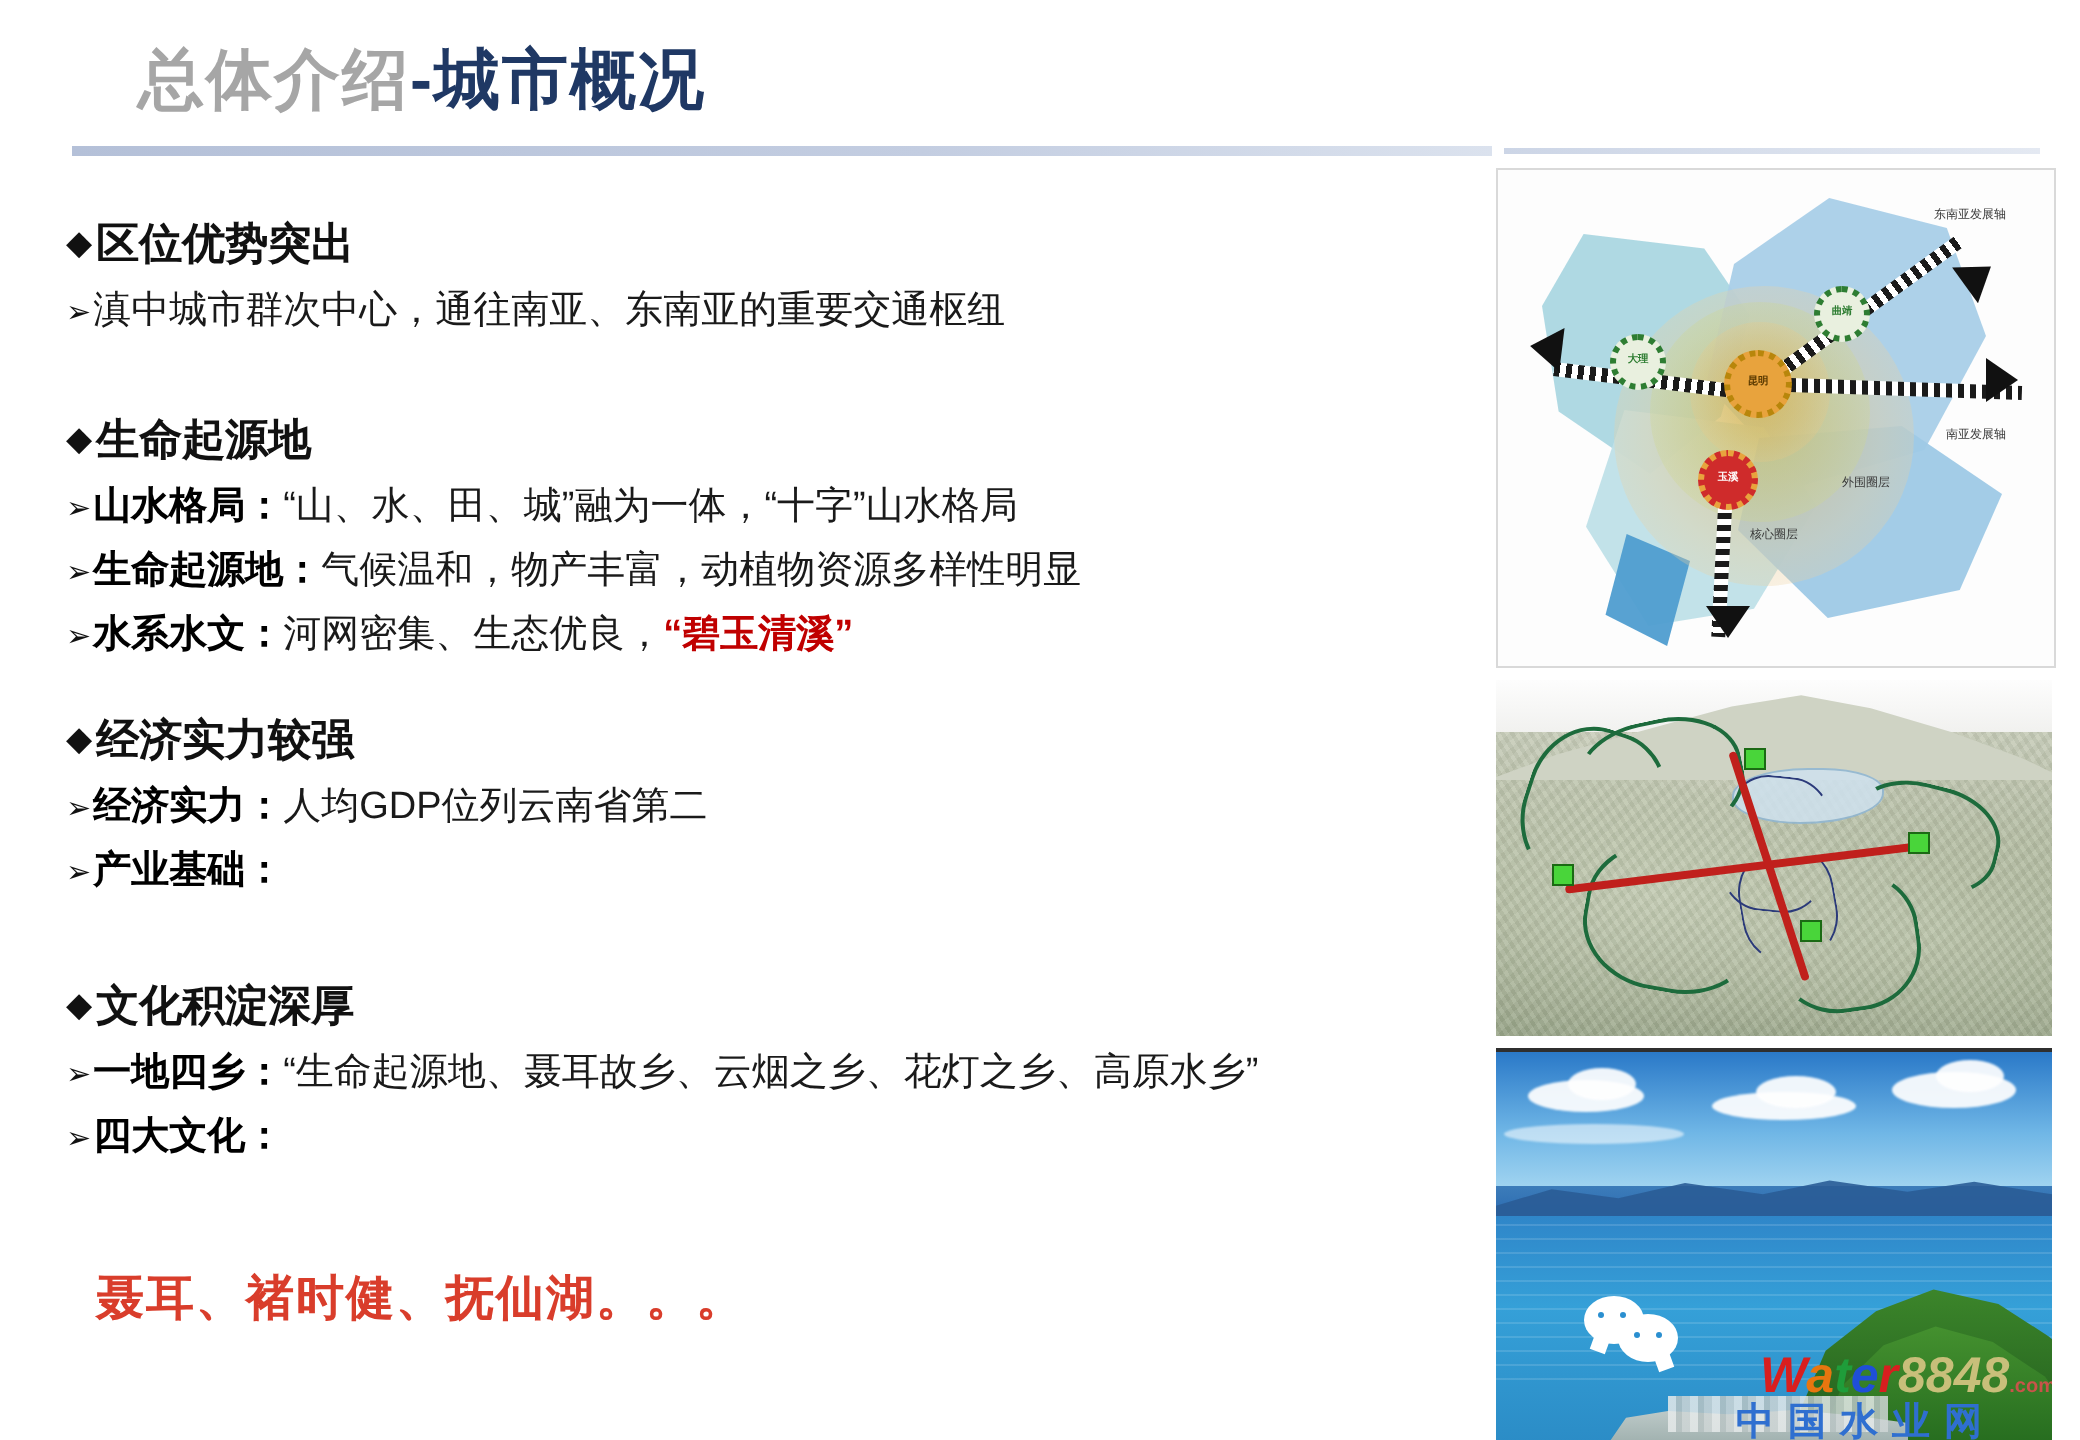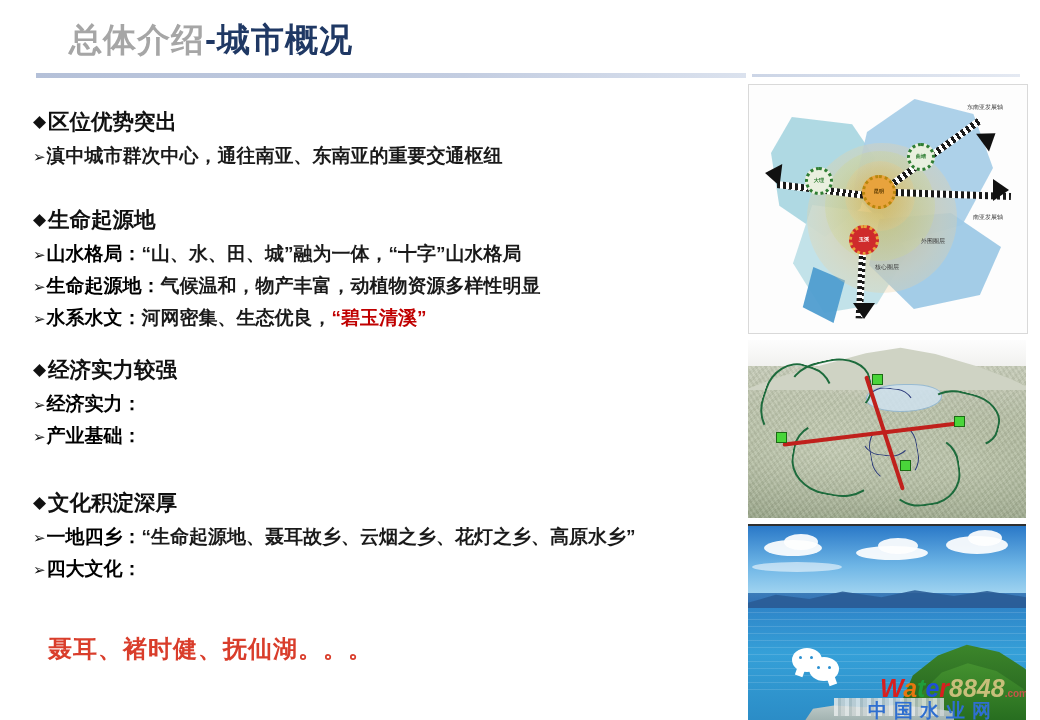--- a/index.html
+++ b/index.html
@@ -36,21 +36,21 @@
     font-size:21.5px;font-weight:bold;color:#111;
     line-height:30px;white-space:nowrap;display:flex;align-items:center;
   }
   .dia{font-size:17px;margin-right:2px;line-height:30px;}
   .g-item{
     font-size:19px;color:#1a1a1a;line-height:31px;white-space:nowrap;
     display:flex;align-items:baseline;
   }
   .arw{font-size:15px;margin-right:1px;color:#111;}
   .lbl{font-weight:bold;color:#000;}
-  .txt{font-weight:bold;color:#1a1a1a;}
+  .txt{font-weight:normal;color:#1a1a1a;}
   .red{color:#c00000;font-weight:bold;}
   .tagline{
     font-size:24px;font-weight:bold;color:#d93d2b;
     letter-spacing:1px;white-space:nowrap;
   }
 
   
   #grp1{position:absolute;left:33px;top:19px;}
   #grp2{position:absolute;left:33px;top:117px;}
   #grp3{position:absolute;left:33px;top:267px;}
@@ -259,20 +259,21 @@
     </div>
 
     <div class="group" id="grp3">
       <div class="g-head">
         <span class="dia">◆</span>
         <span>经济实力较强</span>
       </div>
       <div class="g-item">
         <span class="arw">➢</span>
         <span class="lbl">经济实力：</span>
+        <span class="txt">人均GDP位列云南省第二</span>
       </div>
       <div class="g-item">
         <span class="arw">➢</span>
         <span class="lbl">产业基础：</span>
       </div>
     </div>
 
     <div class="group" id="grp4">
       <div class="g-head">
         <span class="dia">◆</span>

